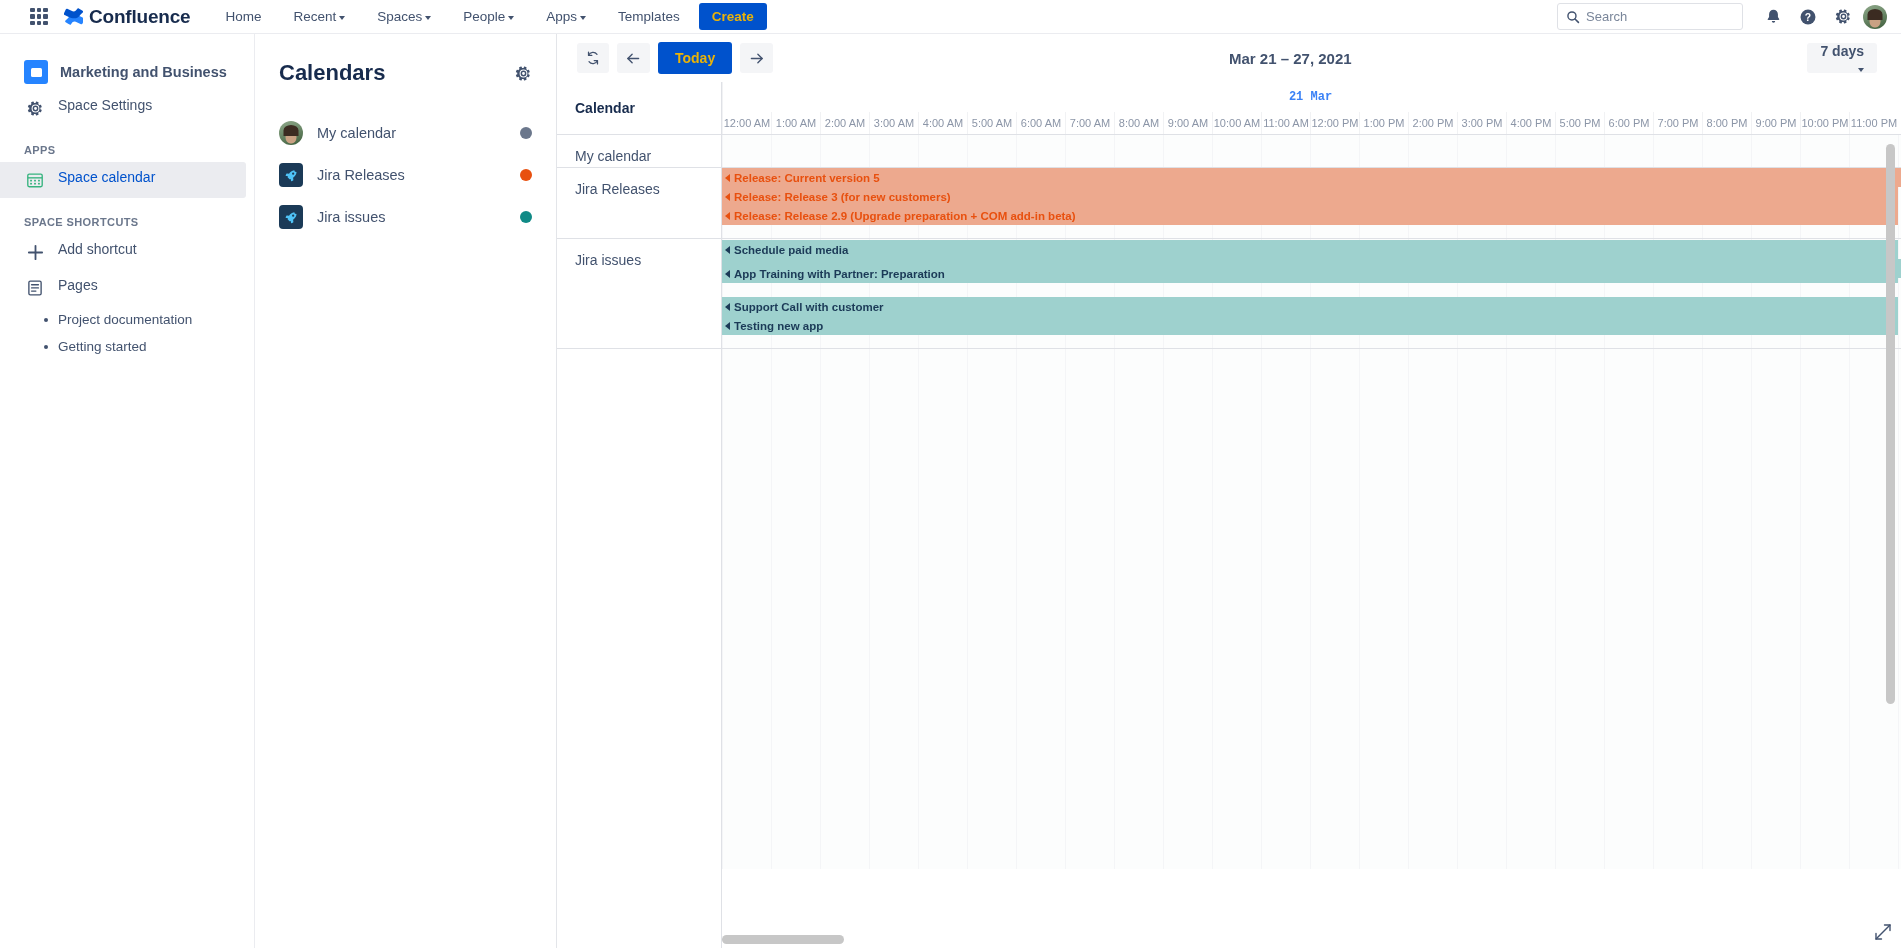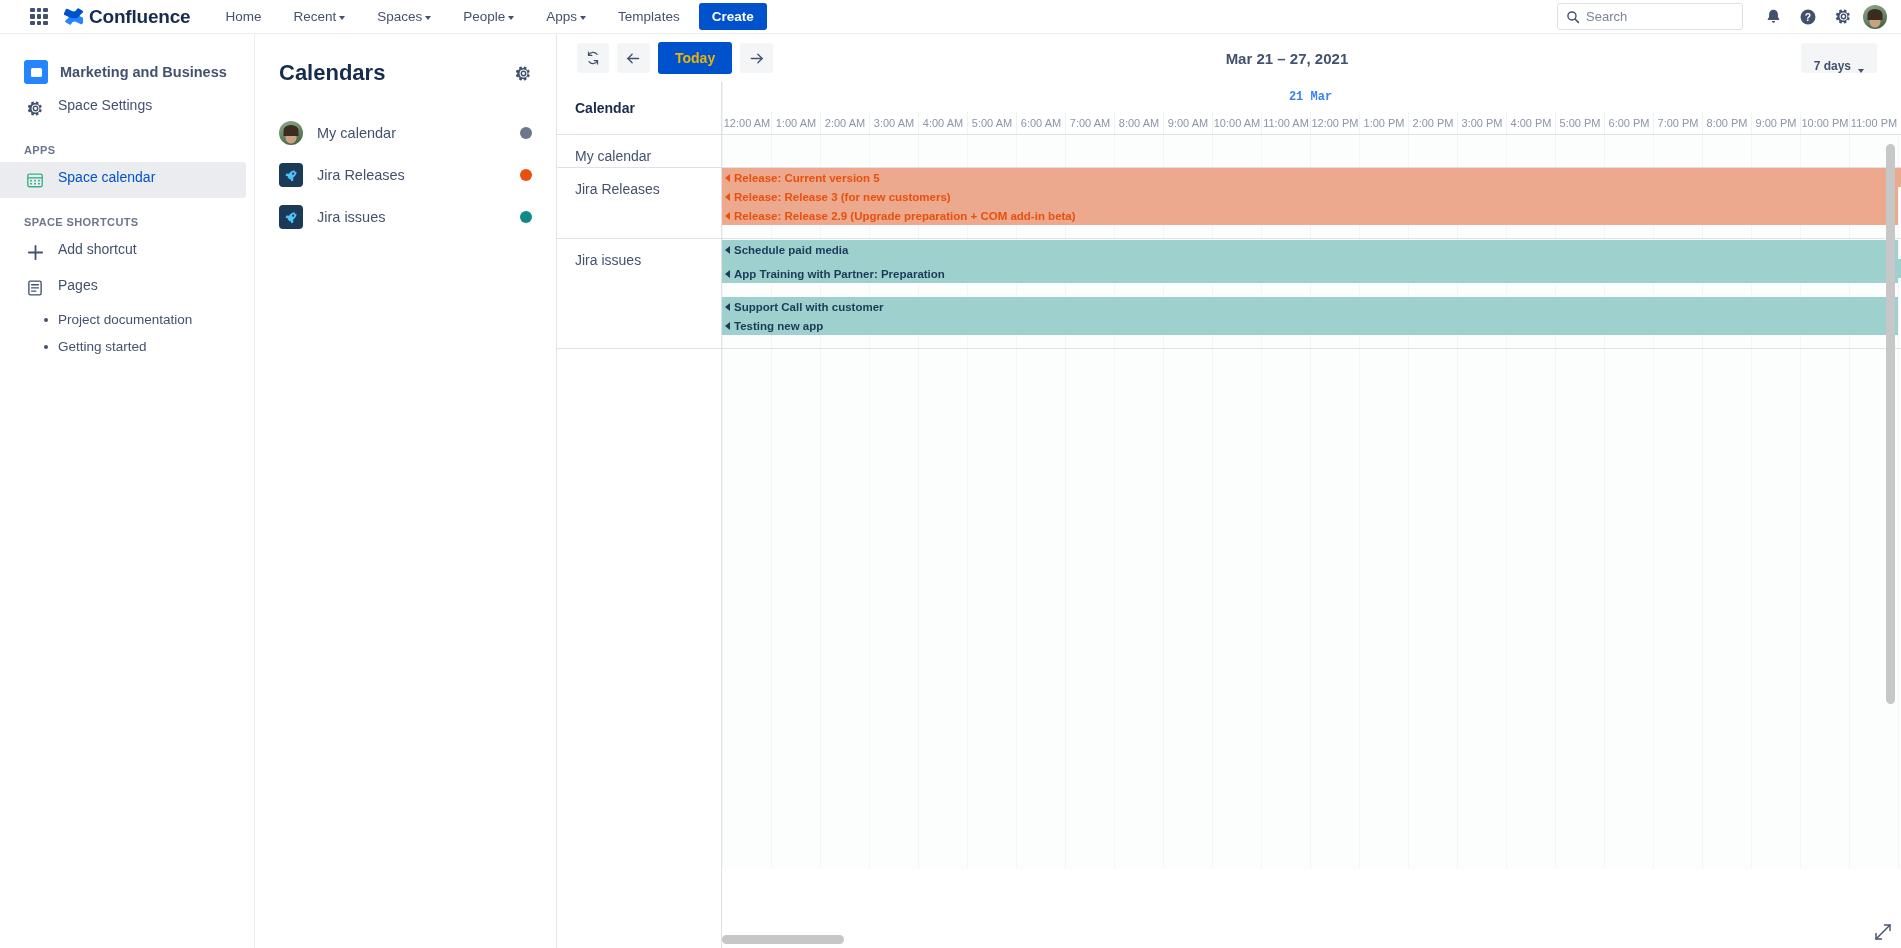--- a/index.html
+++ b/index.html
@@ -43,21 +43,21 @@
   .nav-items { display: flex; align-items: center; gap: 14px; }
   .nav-item {
     font-size: 13.5px; color: #42526e; padding: 6px 9px;
     border-radius: 3px; cursor: pointer; white-space: nowrap;
     display: flex; align-items: center; gap: 3px;
   }
   .caret { display:inline-block; width:0;height:0;
     border-left:3.5px solid transparent; border-right:3.5px solid transparent;
     border-top:4px solid #42526e; margin-top:2px;}
   .create-btn {
-    background: #0052cc; color: #ffffff; font-size: 13.5px; font-weight: 600;
+    background: #0052cc; color: #eab308; font-size: 13.5px; font-weight: 600;
     padding: 6px 13px; border-radius: 3px; border: none;
     margin-left: 10px; cursor: pointer;
   }
 
   .nav-right { margin-left: auto; display: flex; align-items: center; gap: 5px; }
   .searchbox {
     width: 186px; height: 27px; border: 1px solid #dfe1e6; border-radius: 3px;
     display: flex; align-items: center; padding: 0 8px; background:#fff;
     margin-right: 10px; cursor: text;
   }
@@ -179,22 +179,22 @@
   .tb-today {
     background: #0052cc; color: #eab308; font-weight: 600; font-size: 14px;
     padding: 0 17px; height: 32px; border-radius: 3px; border:none; cursor:pointer;
     font-family: inherit;
   }
   .tb-range {
     flex: 1; text-align: center; font-size: 15px; font-weight: 700; color: #42526e;
   }
   .tb-days {
     background: #f4f5f7; border: none; border-radius: 3px; cursor: pointer;
-    height: 30px; padding: 0 13px; font-size: 12px; font-weight: 600; color: #42526e;
-    display: flex; align-items: flex-end; gap: 7px; font-family: inherit;
+    height: 30px; padding: 0 13px; font-size: 14px; font-weight: 600; color: #42526e;
+    display: flex; align-items: flex-end; gap: 7px; font-family: inherit; flex-direction: column;
   }
 
   
   .cal-grid-wrap { flex: 1; display: flex; position: relative; min-height: 0; border-top:0; }
   .row-label-col {
     width: 165px; flex: none; border-right: 1px solid #dfe1e6; background: #fff;
   }
   .rl-head {
     height: 53px; display: flex; align-items: center;
     padding-left: 18px; font-size: 14px; font-weight: 700; color: #172b4d;

